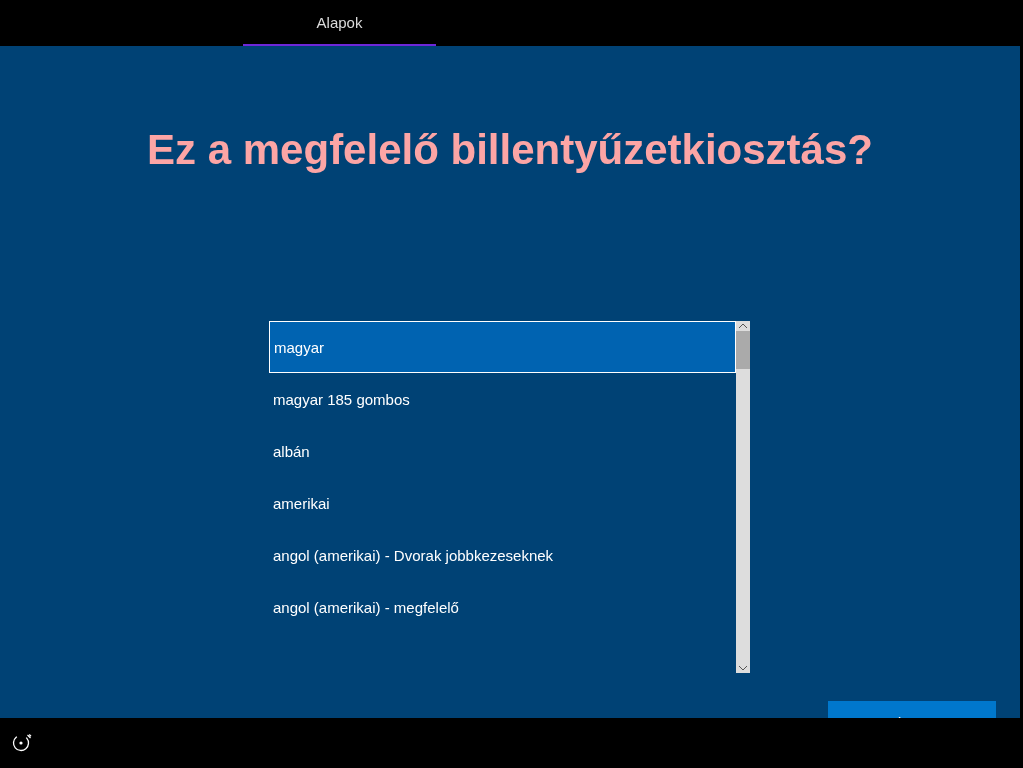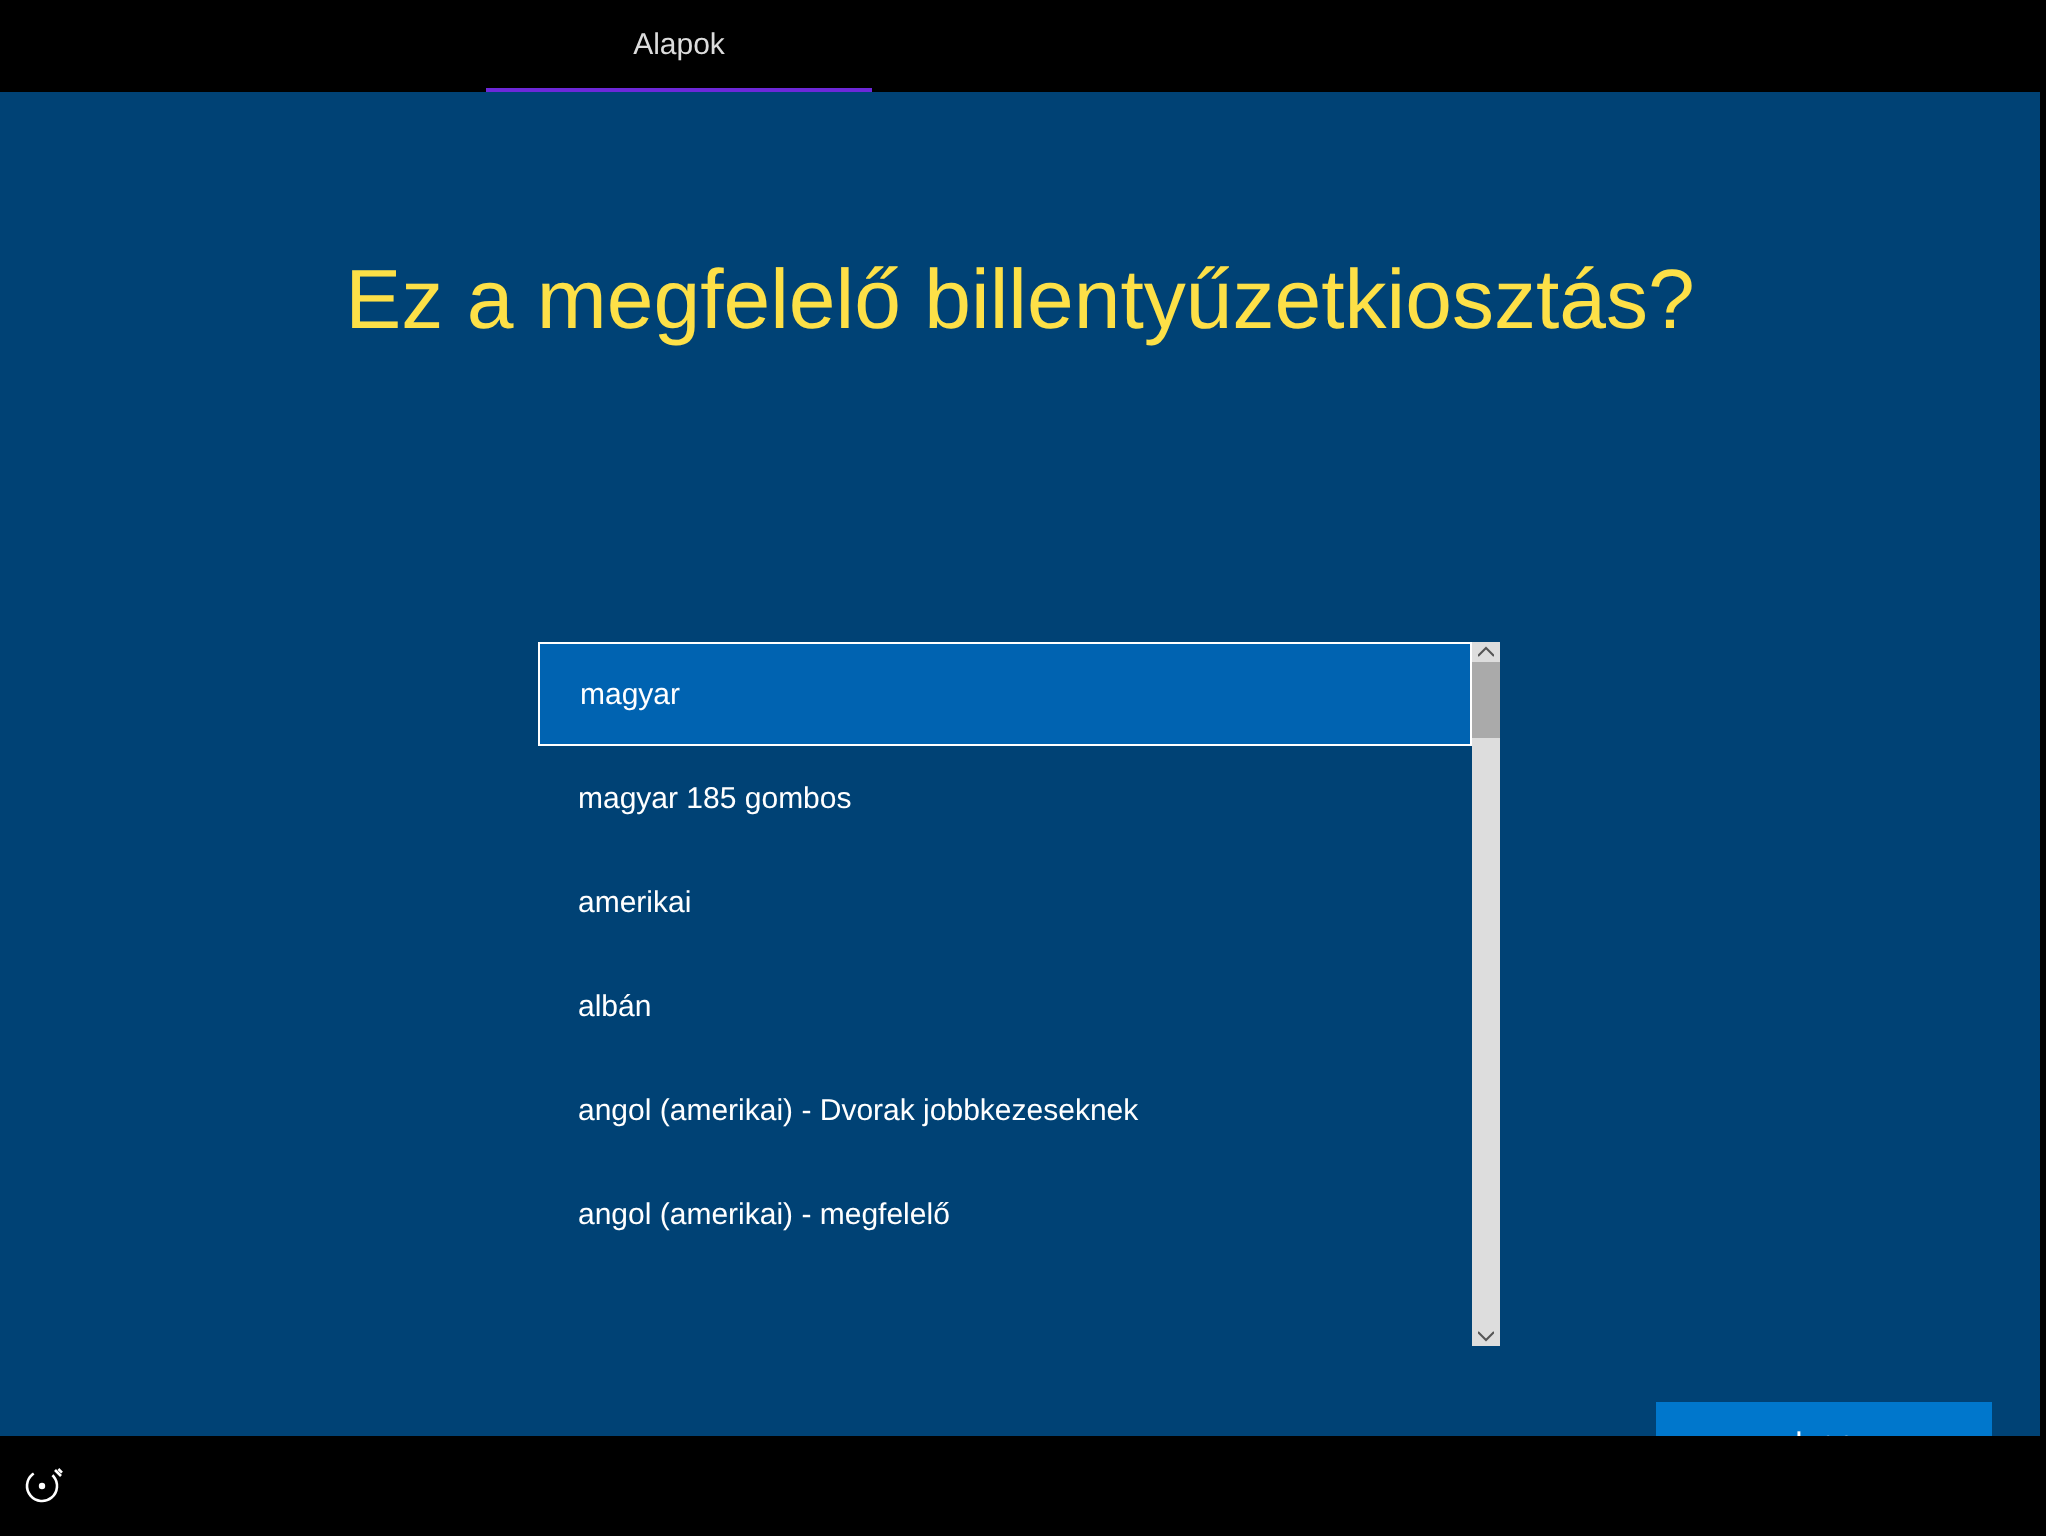--- a/index.html
+++ b/index.html
@@ -39,42 +39,42 @@
       background: #004275;
       position: relative;
       border-right: 3px solid #000;
     }
     .heading {
       position: absolute;
       top: 80px;
       left: 0;
       right: 0;
       text-align: center;
-      color: #fde047;
+      color: #fca5a5;
       font-size: 42px;
-      font-weight: 400;
+      font-weight: 700;
     }
     .listbox-wrap {
       position: absolute;
       top: 275px;
       left: 269px;
       width: 481px;
       height: 352px;
       display: flex;
     }
     .listbox {
       flex: 1;
       height: 100%;
       overflow: hidden;
     }
     .list-item {
       height: 52px;
       display: flex;
       align-items: center;
-      padding-left: 20px;
+      padding-left: 4px;
       color: #fff;
       font-size: 15px;
     }
     .list-item.selected {
       background: #0063b1;
       border: 1px dotted #fff;
       outline: 1px solid #fff;
       outline-offset: -1px;
     }
     .scrollbar {
@@ -152,24 +152,24 @@
 
   <div class="listbox-wrap">
     <div class="listbox" id="listbox">
         <div class="list-item selected">
           <span>magyar</span>
         </div>
         <div class="list-item">
           <span>magyar 185 gombos</span>
         </div>
         <div class="list-item">
+          <span>albán</span>
+        </div>
+        <div class="list-item">
           <span>amerikai</span>
-        </div>
-        <div class="list-item">
-          <span>albán</span>
         </div>
         <div class="list-item">
           <span>angol (amerikai) - Dvorak jobbkezeseknek</span>
         </div>
         <div class="list-item">
           <span>angol (amerikai) - megfelelő</span>
         </div>
       </div>
     <div class="scrollbar">
       <div class="scroll-arrow">

